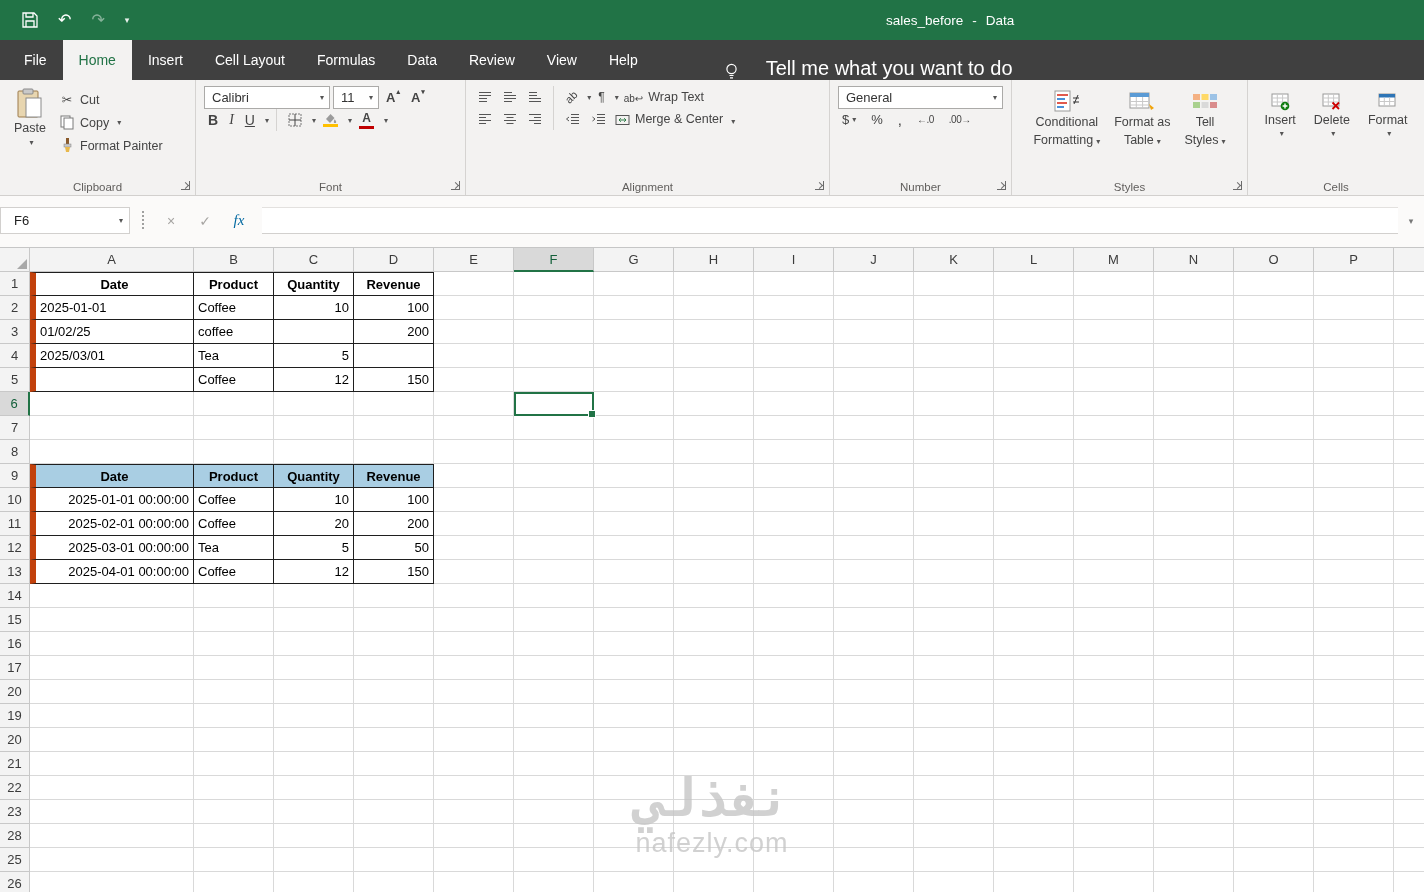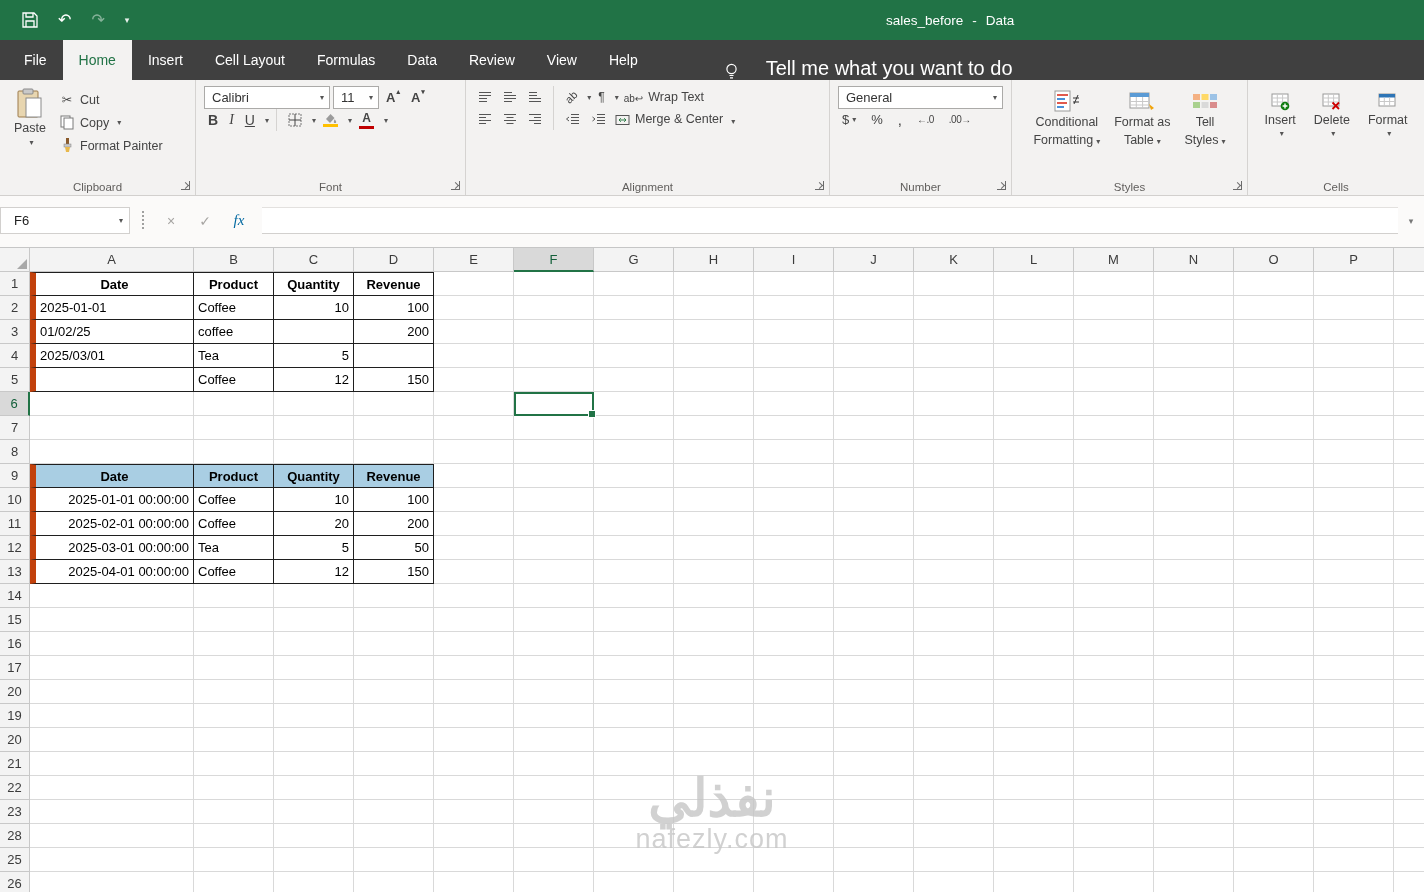--- a/index.html
+++ b/index.html
@@ -82,21 +82,21 @@
   .corner-tri{position:absolute;right:2px;bottom:2px;width:0;height:0;border-left:10px solid transparent;border-bottom:10px solid #a9a9a9}
   .hd{font-weight:bold;justify-content:center}
   .al-left{justify-content:flex-start}
   .al-right{justify-content:flex-end}
   .bd{border-right-color:#1f1f1f;border-bottom-color:#1f1f1f}
   .bt{border-top:1px solid #1f1f1f}
   .bl{border-left:6px solid #c2410c}
   .selection{position:absolute;border:2px solid #217346;pointer-events:none;z-index:4;background:transparent}
   .selection::after{content:"";position:absolute;right:-4px;bottom:-4px;width:6px;height:6px;background:#217346;border:1px solid #fff}
   .watermark{position:absolute;left:50%;top:520px;transform:translateX(-50%);text-align:center;color:#c6c6c6;opacity:.8;pointer-events:none;z-index:6}
-  .wm-ar{font-family:Liberation Sans, sans-serif;font-size:52px;font-weight:bold;direction:rtl}
+  .wm-ar{font-family:Liberation Mono, monospace;font-size:52px;font-weight:bold;direction:rtl}
   .wm-en{font-size:27px;margin-top:-4px;letter-spacing:1px}
 
   svg{display:block}
 </style>
 </head>
 <body>
 
 <div class="app">
 
   <div class="titlebar">

